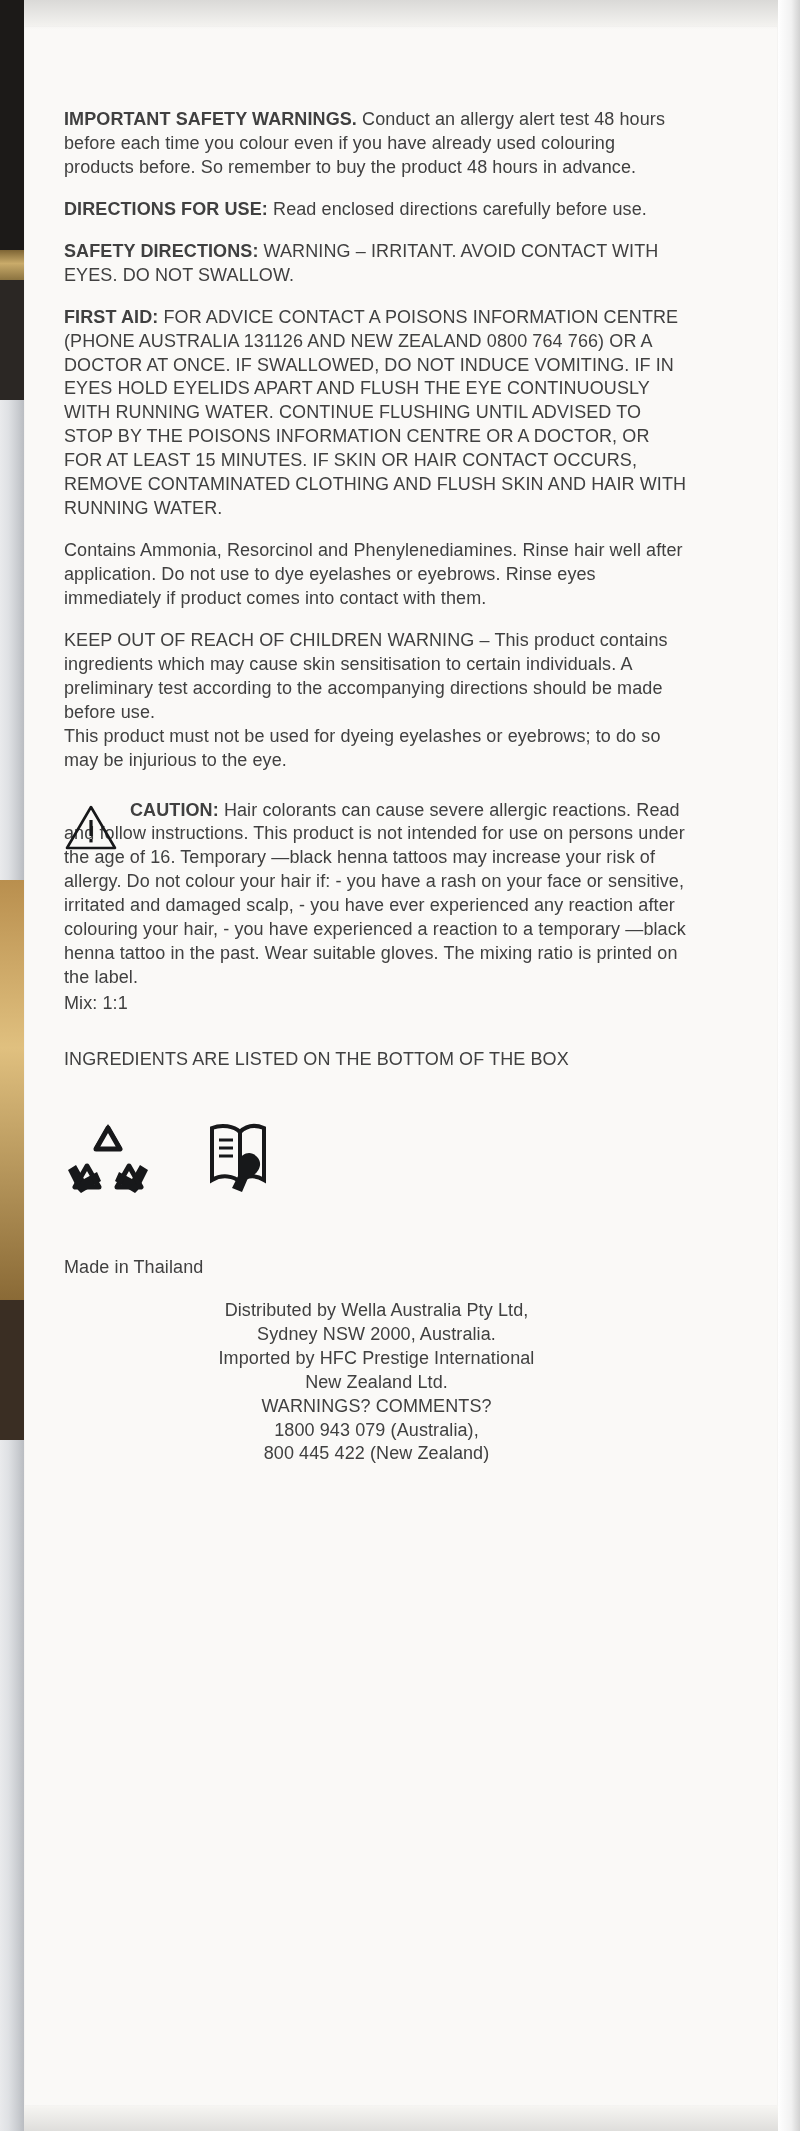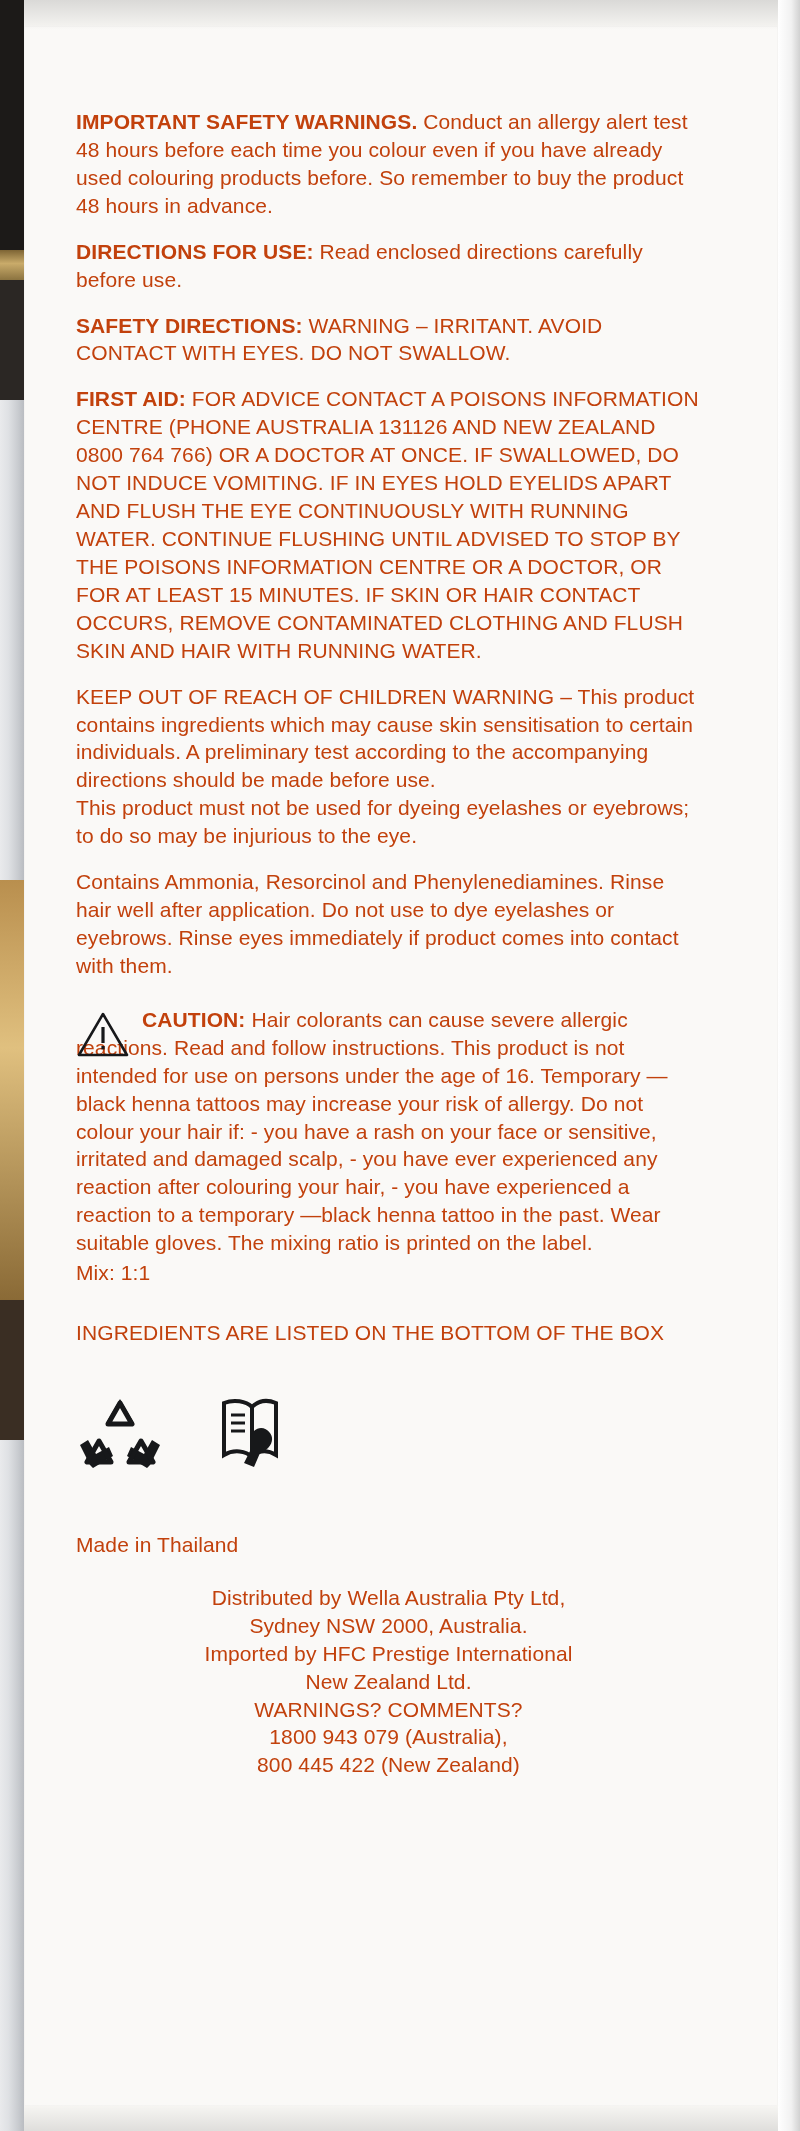--- a/index.html
+++ b/index.html
@@ -83,25 +83,25 @@
     left: 24px;
     right: 22px;
     bottom: 0;
     height: 26px;
     background: linear-gradient(0deg, rgba(150,150,150,0.25), rgba(255,255,255,0));
   }
 
   
   .content {
     position: absolute;
-    left: 76px;
+    left: 64px;
     top: 108px;
     width: 625px;
-    color: #c2410c;
-    font-size: 21px;
+    color: #404040;
+    font-size: 18px;
     line-height: 1.33;
     letter-spacing: 0.1px;
   }
   .block {
     margin-bottom: 18px;
   }
   .lead {
     font-weight: bold;
   }
   p {
@@ -141,21 +141,21 @@
     gap: 42px;
     margin-top: 46px;
     margin-bottom: 52px;
   }
   .symbol {
     width: 88px;
     height: 86px;
   }
 
   .footer-block {
-    margin-bottom: 25px;
+    margin-bottom: 19px;
   }
   .footer-block:last-child { margin-bottom: 0; text-align: center; }
 </style>
 </head>
 <body>
 
 <div id="page">
 
   <div class="edge-strip"></div>
   <div class="edge-color-block" style="top:0px;height:250px;"></div>
@@ -195,26 +195,26 @@
     </div>
 
     <div class="block">
       <p>
         <span class="lead">FIRST AID:</span>
         <span>FOR ADVICE CONTACT A POISONS INFORMATION CENTRE (PHONE AUSTRALIA 131126 AND NEW ZEALAND 0800 764 766) OR A DOCTOR AT ONCE. IF SWALLOWED, DO NOT INDUCE VOMITING. IF IN EYES HOLD EYELIDS APART AND FLUSH THE EYE CONTINUOUSLY WITH RUNNING WATER. CONTINUE FLUSHING UNTIL ADVISED TO STOP BY THE POISONS INFORMATION CENTRE OR A DOCTOR, OR FOR AT LEAST 15 MINUTES. IF SKIN OR HAIR CONTACT OCCURS, REMOVE CONTAMINATED CLOTHING AND FLUSH SKIN AND HAIR WITH RUNNING WATER.</span>
       </p>
     </div>
 
     <div class="block">
+      <p>Contains Ammonia, Resorcinol and Phenylenediamines. Rinse hair well after application. Do not use to dye eyelashes or eyebrows. Rinse eyes immediately if product comes into contact with them.</p>
+    </div>
+
+    <div class="block">
       <p class="para-line">KEEP OUT OF REACH OF CHILDREN WARNING – This product contains ingredients which may cause skin sensitisation to certain individuals. A preliminary test according to the accompanying directions should be made before use.</p>
       <p class="para-line">This product must not be used for dyeing eyelashes or eyebrows; to do so may be injurious to the eye.</p>
-    </div>
-
-    <div class="block">
-      <p>Contains Ammonia, Resorcinol and Phenylenediamines. Rinse hair well after application. Do not use to dye eyelashes or eyebrows. Rinse eyes immediately if product comes into contact with them.</p>
     </div>
 
     <div class="caution-wrap">
       <div class="caution-icon">
         <svg viewBox="0 0 54 48" width="54" height="48" aria-hidden="true">
           <polygon points="27,4 51,45 3,45" fill="none" stroke="#17181a" stroke-width="2.6" stroke-linejoin="round"></polygon>
           <rect x="25.4" y="17" width="3.2" height="16" fill="#17181a"></rect>
           <rect x="25.4" y="36" width="3.2" height="3.4" fill="#17181a"></rect>
         </svg>
       </div>

